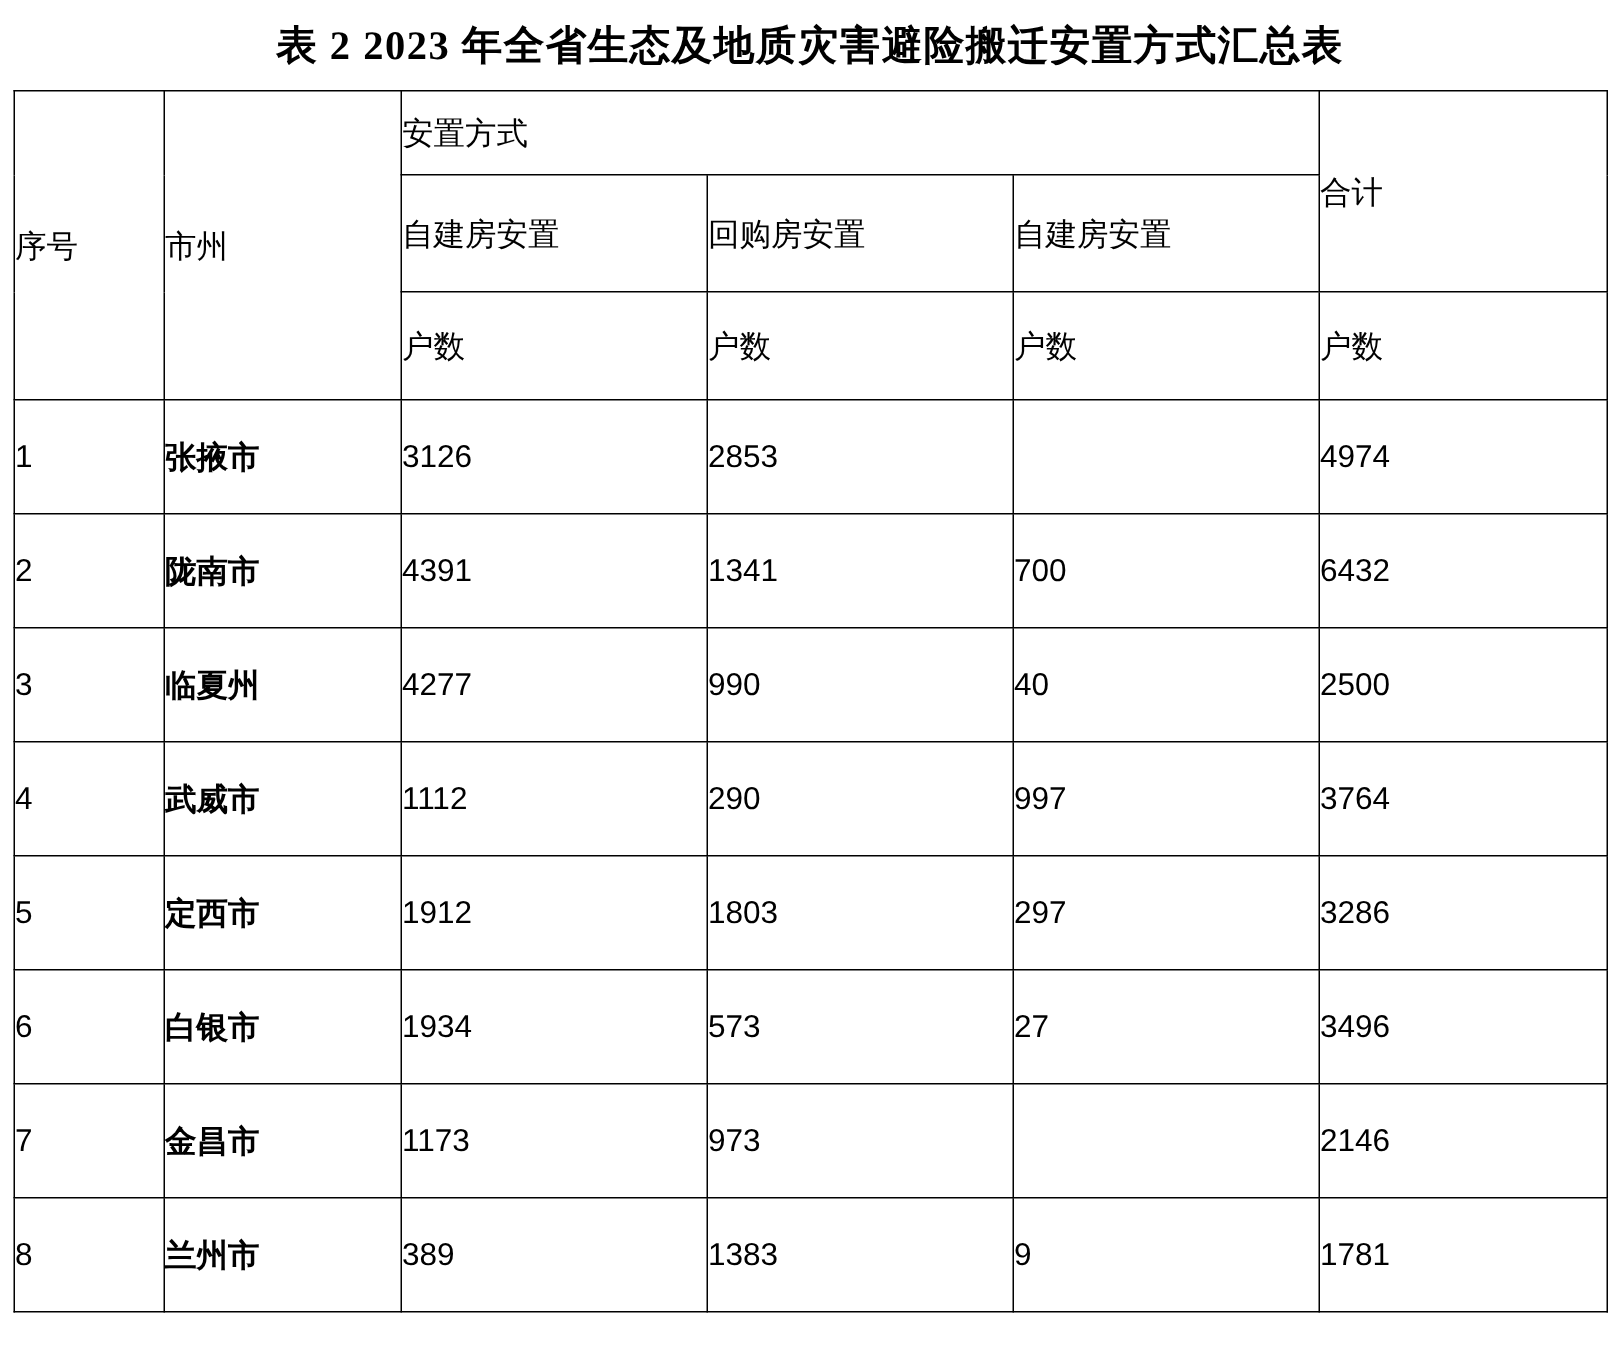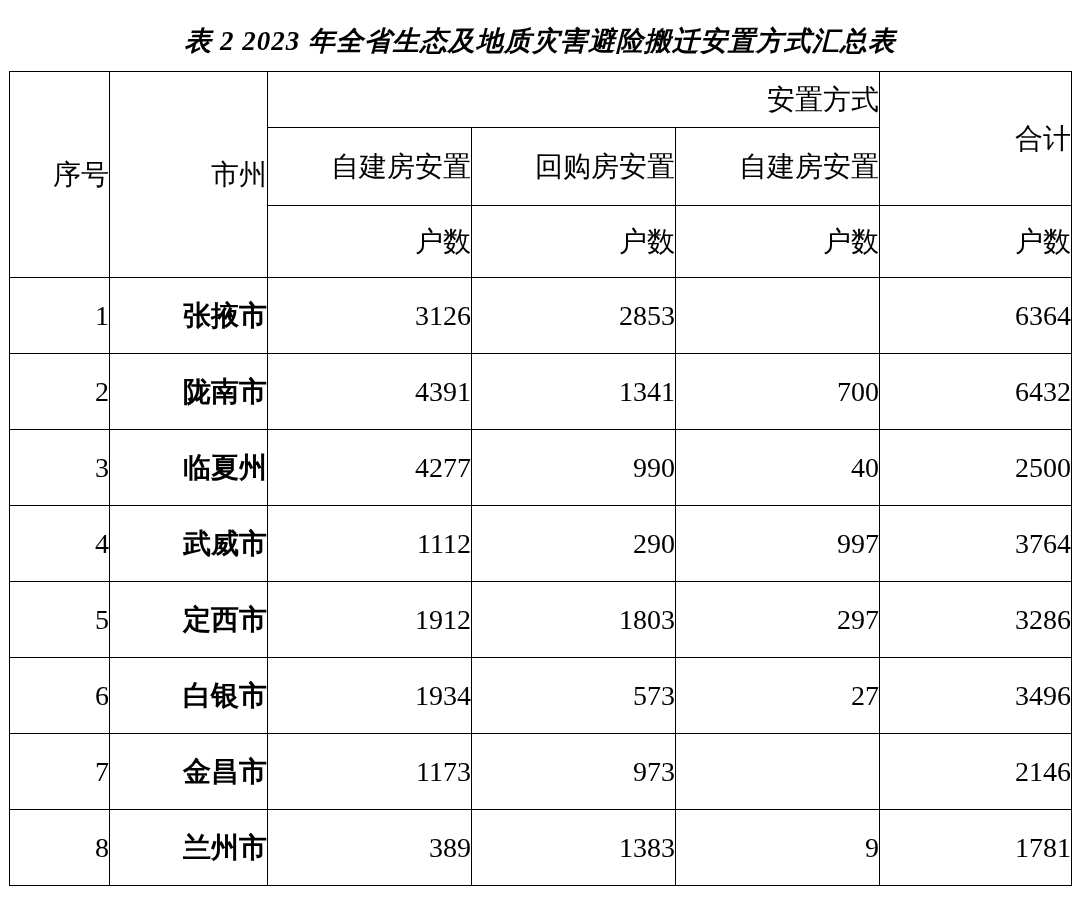--- a/index.html
+++ b/index.html
@@ -19,37 +19,36 @@
     height: 910px;
     position: relative;
     box-sizing: border-box;
   }
   .title {
     text-align: center;
     font-family: "Liberation Serif", "DejaVu Serif", serif;
     font-weight: bold;
     font-size: 27px;
     letter-spacing: 1px;
-    padding-top: 25px;
+    padding-top: 14px;
     padding-bottom: 14px;
     line-height: 1.2;
-    font-style: italic;
   }
   table.main {
     border-collapse: collapse;
     width: 1062px;
     margin-left: 9px;
     table-layout: fixed;
   }
   table.main td {
     border: 1.5px solid #000000;
-    text-align: right;
+    text-align: left;
     vertical-align: middle;
-    font-size: 28px;
-    font-family: Liberation Serif, serif;
+    font-size: 21px;
+    font-family: Liberation Sans, sans-serif;
     padding: 0;
   }
   td.hdr-cn {
     font-size: 22px;
   }
   td.num {
     font-size: 21px;
     font-family: "Liberation Serif", "DejaVu Serif", serif;
   }
   td.city {
@@ -105,21 +104,21 @@
         <td class="hdr-cn">户数</td>
         <td class="hdr-cn">户数</td>
       </tr>
 
       <tr class="r-body">
         <td class="idx">1</td>
         <td class="city">张掖市</td>
         <td class="num">3126</td>
         <td class="num">2853</td>
         <td class="num"></td>
-        <td class="num">6364</td>
+        <td class="num">4974</td>
       </tr>
       <tr class="r-body">
         <td class="idx">2</td>
         <td class="city">陇南市</td>
         <td class="num">4391</td>
         <td class="num">1341</td>
         <td class="num">700</td>
         <td class="num">6432</td>
       </tr>
       <tr class="r-body">

